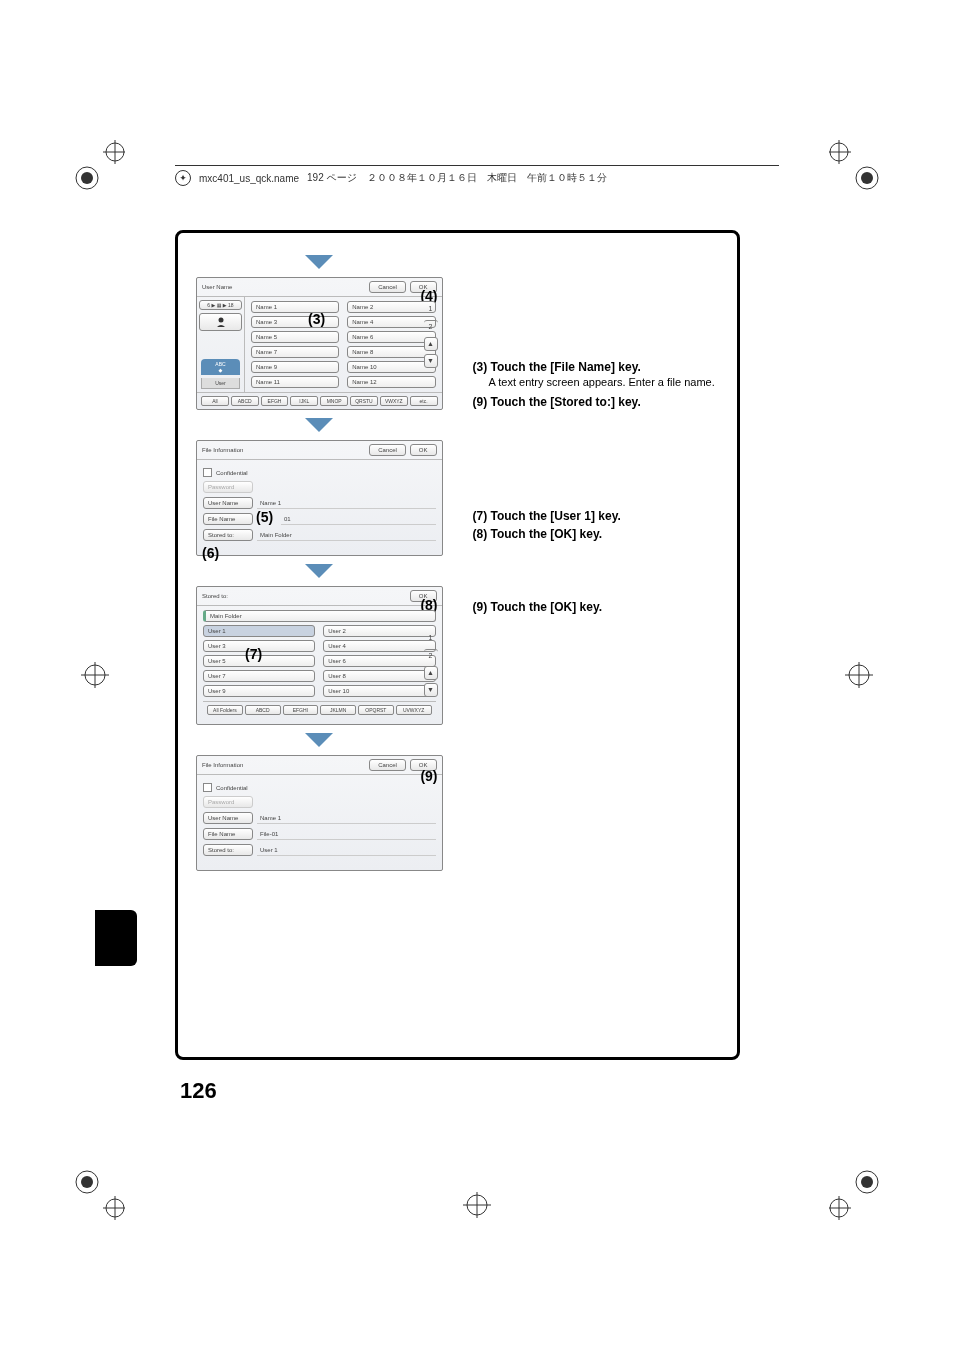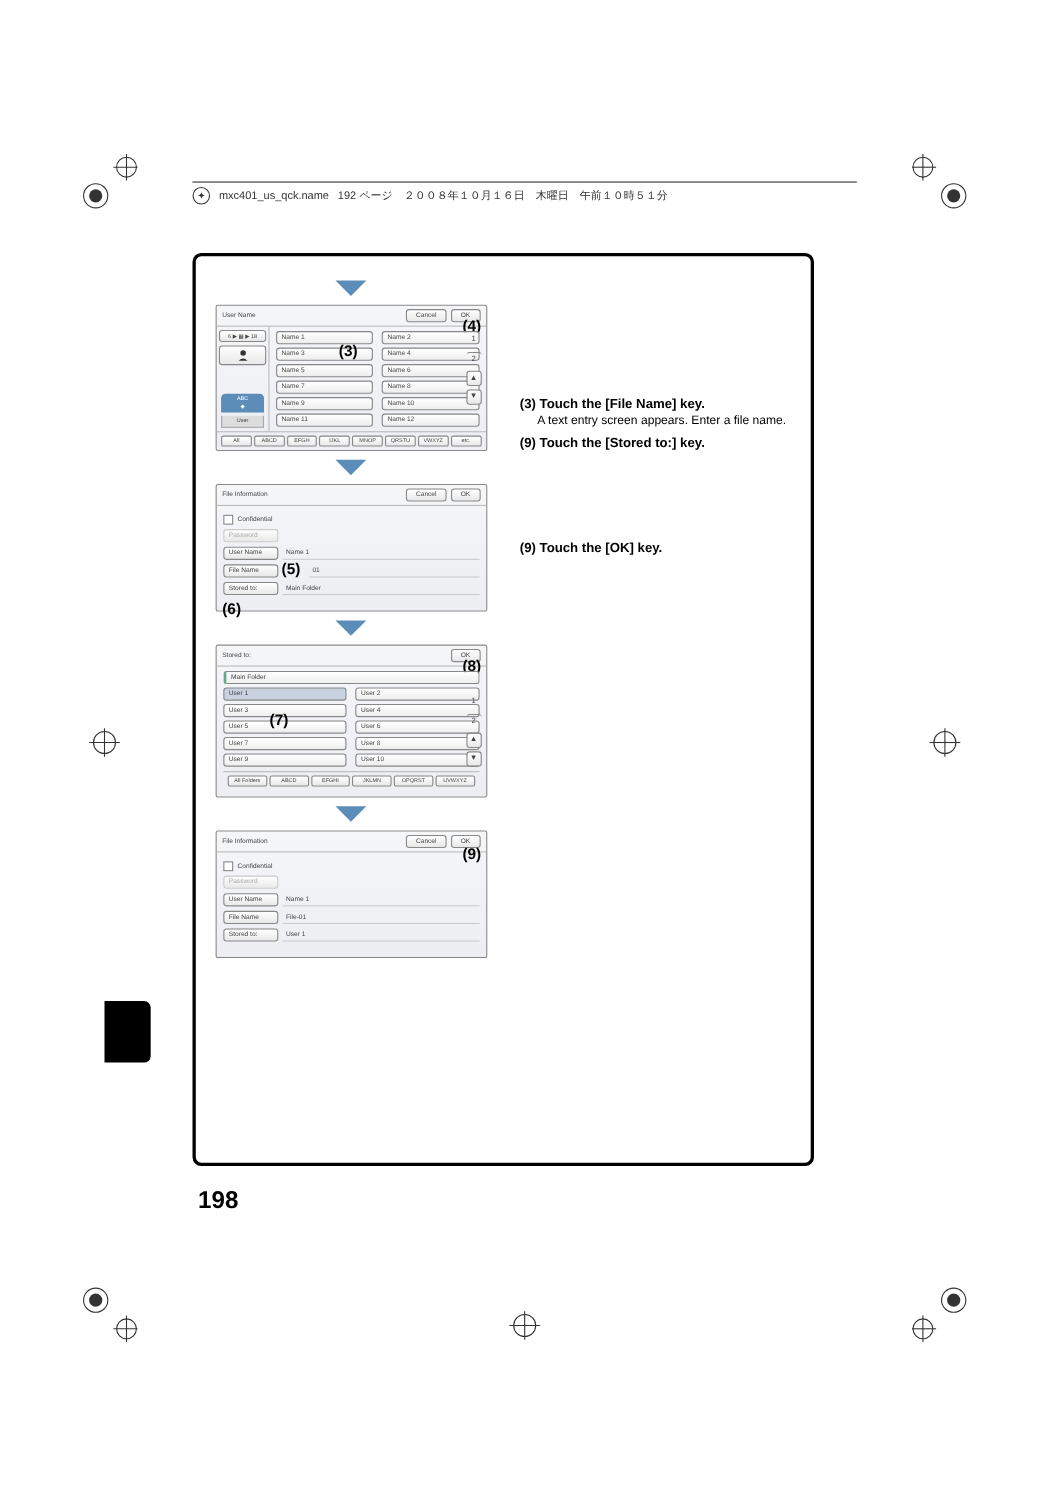--- a/index.html
+++ b/index.html
@@ -426,21 +426,25 @@
         </div>
       </div>
     </div>
 
     <div class="right-col">
       <div class="right-block" style="margin-top:106px;">
         <div class="step">(3) Touch the [File Name] key.</div>
         <div class="note">A text entry screen appears. Enter a file name.</div>
         <div class="step">(9) Touch the [Stored to:] key.</div>
       </div>
-      <div class="right-block" style="margin-top:80px;">
+      <div class="right-block" style="margin-top:98px;">
+        <div class="step">(7) Touch the [User 1] key.</div>
+        <div class="step">(8) Touch the [OK] key.</div>
+      </div>
+      <div class="right-block" style="margin-top:56px;">
         <div class="step">(9) Touch the [OK] key.</div>
       </div>
     </div>
   </div>
 </div>
 
 <div class="black-tab"></div>
-<div class="page-number">198</div>
+<div class="page-number">126</div>
 
 </body></html>

